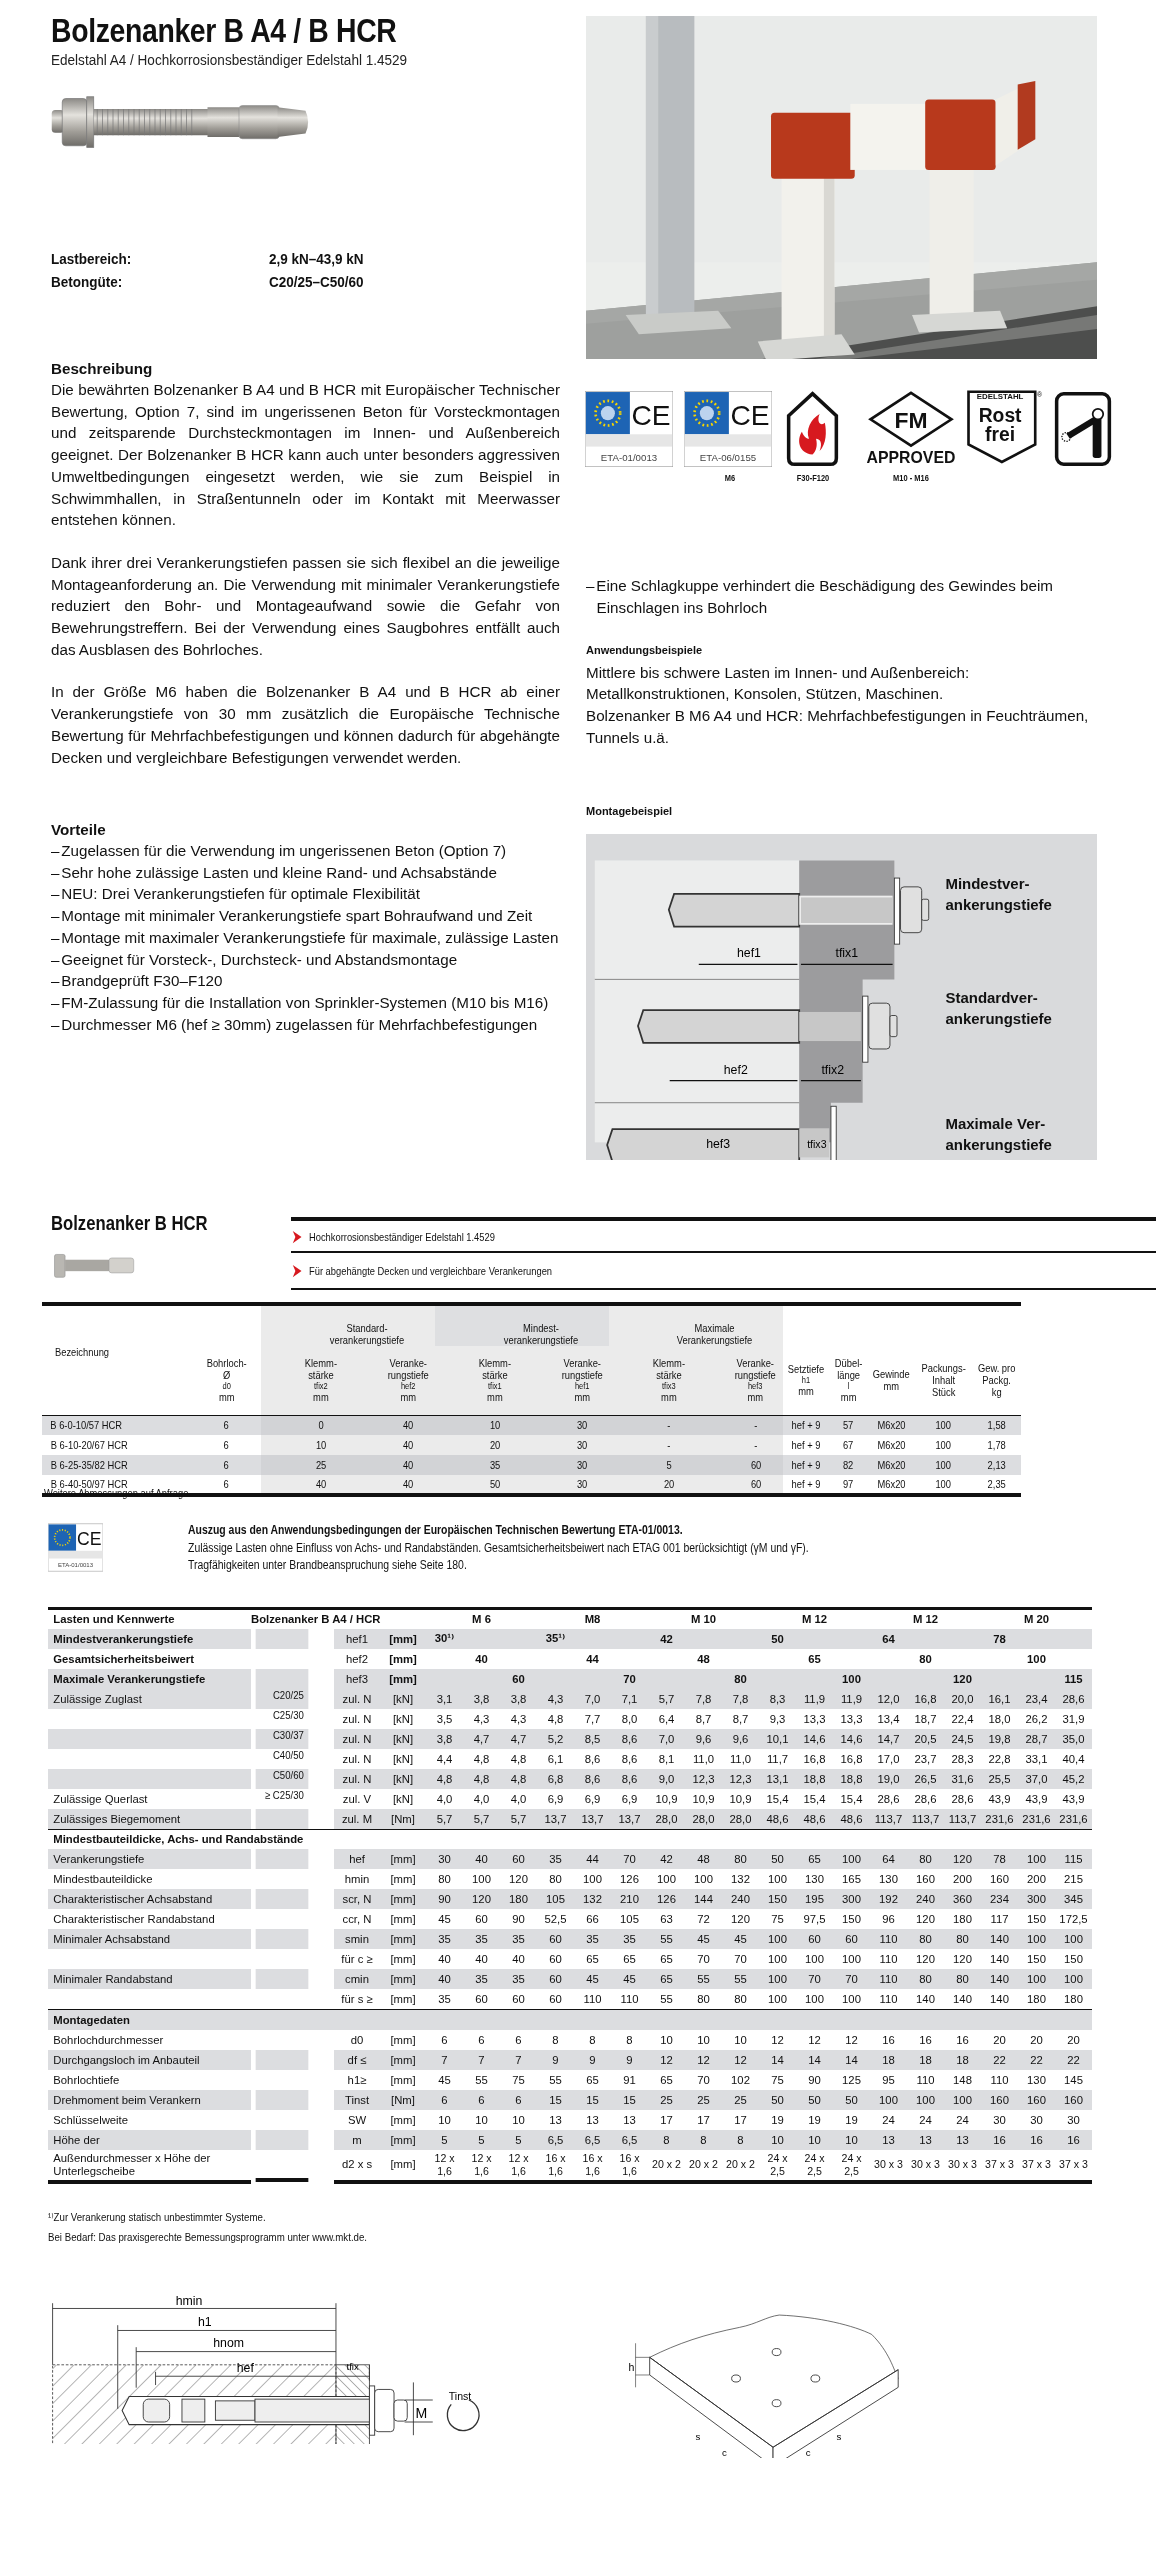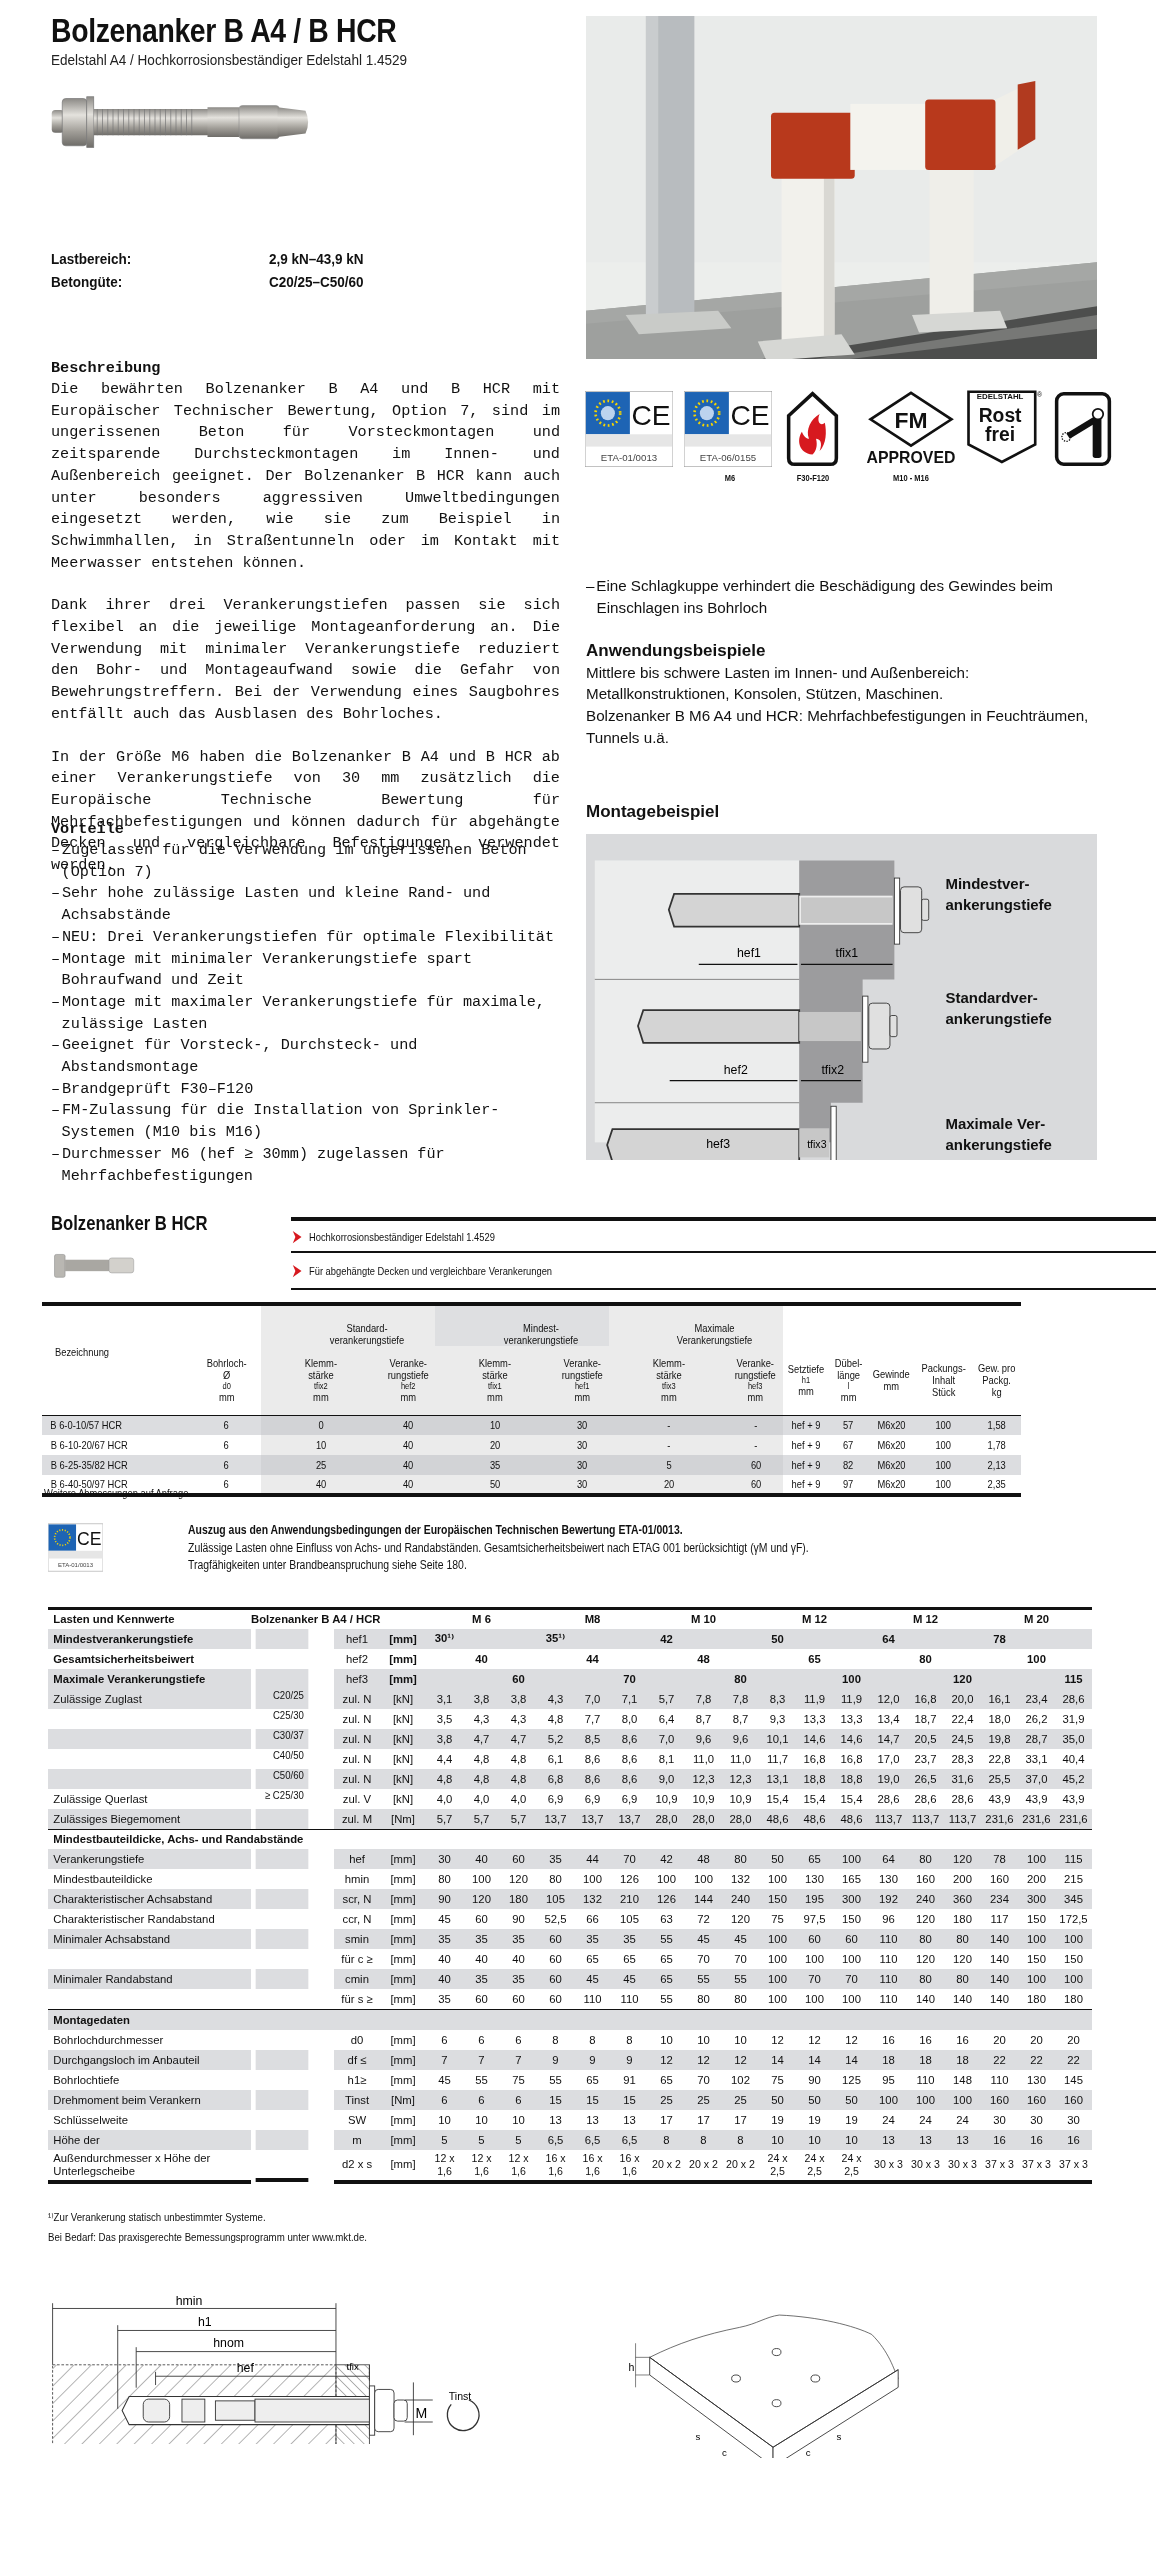--- a/index.html
+++ b/index.html
@@ -17,30 +17,30 @@
   .spec-val { left: 269px; font-size: 15px; font-weight: bold; transform: scaleX(0.9); transform-origin: left; white-space: nowrap; }
 
   
   .photo { left: 586px; top: 16px; width: 511px; height: 343px; overflow: hidden; background: #e7e8e6; }
 
   
   .logos { left: 585px; top: 388px; width: 520px; height: 79px; }
   .logo-cap { position: absolute; font-size: 8.8px; font-weight: bold; text-align: center; transform: scaleX(0.85); }
 
   
-  .textcol { left: 51px; width: 509px; font-size: 15.2px; line-height: 21.7px; color: #111; font-family: Liberation Mono, monospace; }
+  .textcol { left: 51px; width: 509px; font-size: 15.2px; line-height: 21.7px; color: #111; }
   .textcol h3 { font-size: 15.2px; font-weight: bold; line-height: 21px; }
   .textcol p { text-align: justify; transform-origin: left; }
   .textcol .para { margin-bottom: 21px; }
   ul.dash { list-style: none; }
   ul.dash li { padding-left: 10.6px; text-indent: -10.6px; }
   ul.dash li::before { content: "\2013"; margin-right: 1.8px; }
 
   .rcol { left: 586px; width: 528px; font-size: 15.2px; line-height: 21.7px; }
-  .rcol h3 { font-size: 17px; font-weight: bold; }
+  .rcol h3 { font-size: 11px; font-weight: bold; }
 
   
   .montage { left: 586px; top: 834px; width: 511px; height: 326px; background: #d9dadc; }
 
   
   .hcr-title { left: 51px; top: 1212px; font-size: 19.4px; font-weight: bold; transform: scaleX(0.86); transform-origin: left; white-space: nowrap; }
   .hcr-anchor { left: 51px; top: 1249px; width: 88px; height: 32px; }
   .hcr-bar { left: 291px; top: 1217px; width: 866px; height: 4.4px; background: #111; }
   .hcr-line { left: 291px; width: 866px; height: 1.8px; background: #111; }
   .hcr-feature { left: 291px; font-size: 11.4px; display: flex; align-items: center; gap: 5.3px; white-space: nowrap; }

